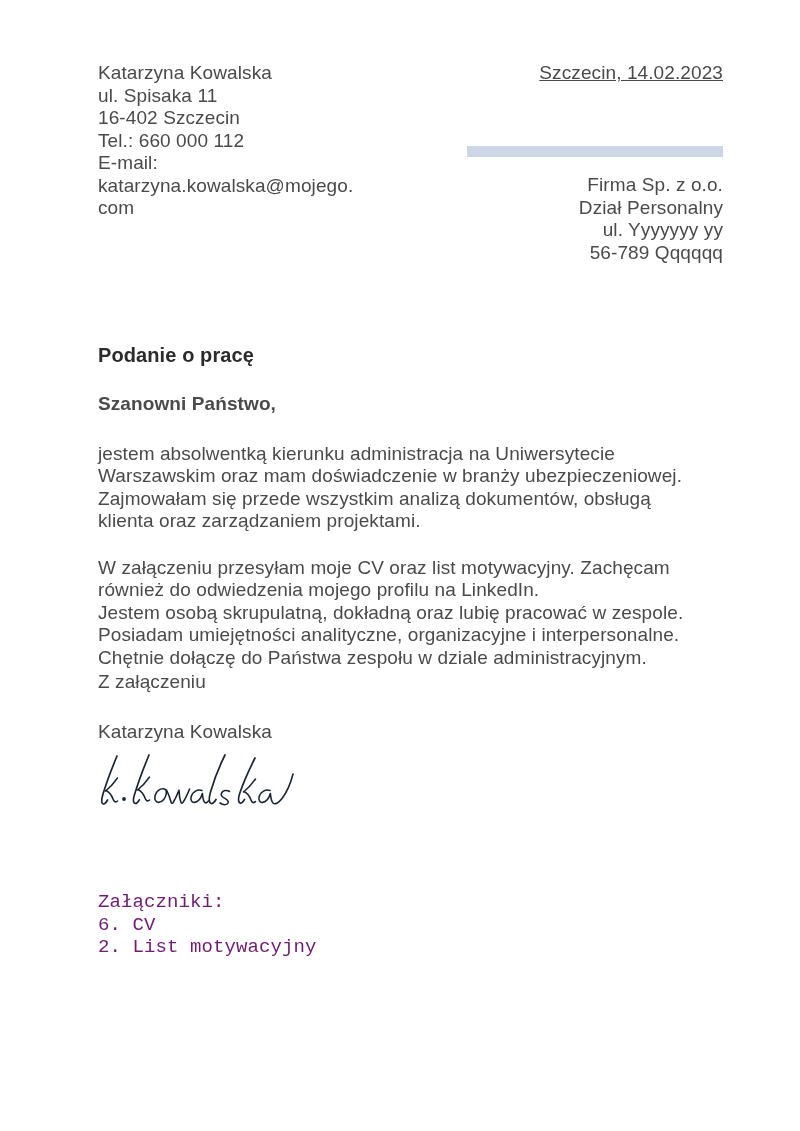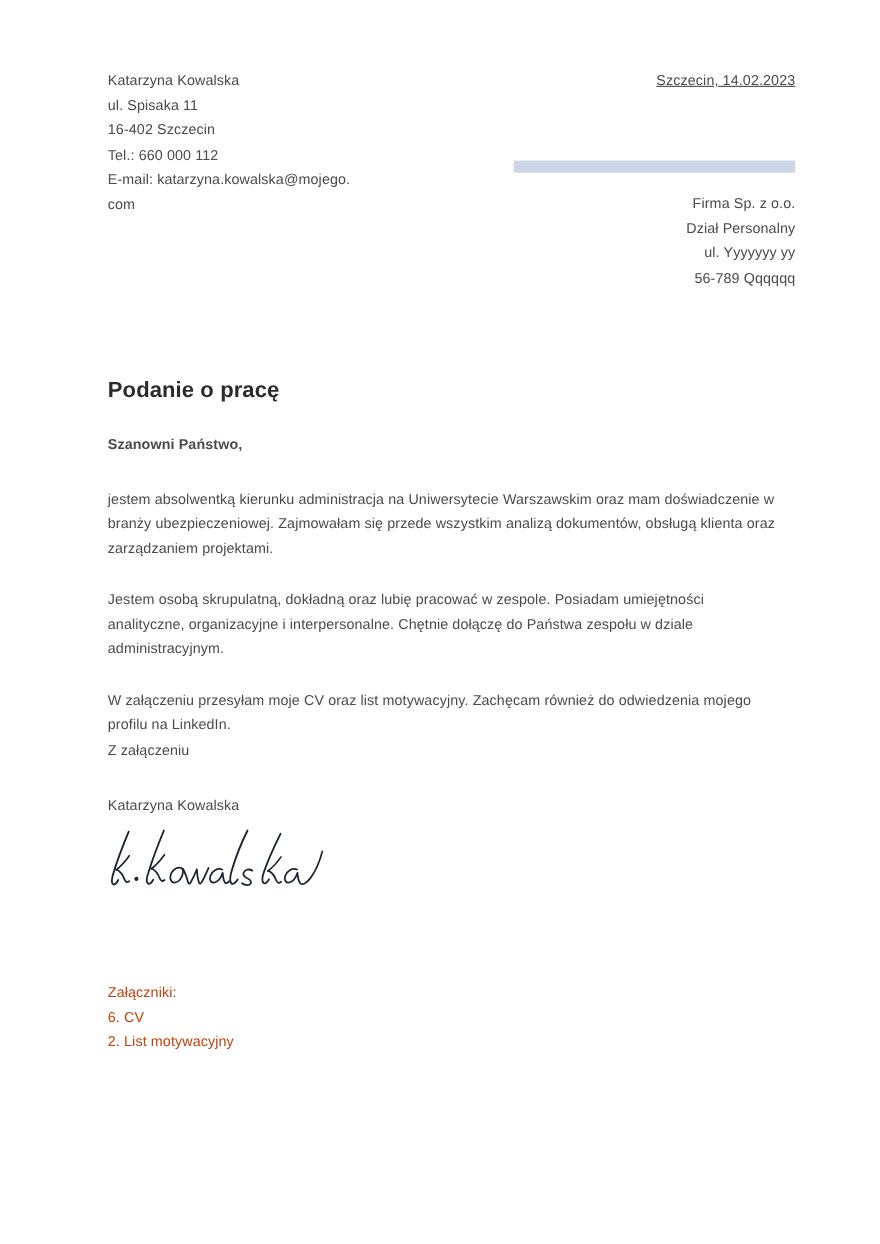--- a/index.html
+++ b/index.html
@@ -14,21 +14,21 @@
     position: relative;
     width: 800px;
     height: 1131px;
     background: #ffffff;
     overflow: hidden;
     box-sizing: border-box;
   }
 
   
   .doc-text {
-    font-size: 13px;
+    font-size: 19px;
     line-height: 22.5px;
     color: #4a4a4a;
     letter-spacing: 0.1px;
   }
 
   
   #header-row {
     position: absolute;
     left: 98px;
     top: 62px;
@@ -167,22 +167,22 @@
     <span class="line">Firma Sp. z o.o.</span>
     <span class="line">Dział Personalny</span>
     <span class="line">ul. Yyyyyyy yy</span>
     <span class="line">56-789 Qqqqqq</span>
   </div>
 
   <div id="letter-body">
     <h1 id="letter-title" style="color: rgb(43, 43, 43);">Podanie o pracę</h1>
     <p id="salutation" class="doc-text body-para" style="color: rgb(74, 74, 74); font-weight: bold;">Szanowni Państwo,</p>
     <p id="para-1" class="doc-text body-para" style="color: rgb(74, 74, 74);">jestem absolwentką kierunku administracja na Uniwersytecie Warszawskim oraz mam doświadczenie w branży ubezpieczeniowej. Zajmowałam się przede wszystkim analizą dokumentów, obsługą klienta oraz zarządzaniem projektami.</p>
+    <p id="para-3" class="doc-text body-para" style="color: rgb(74, 74, 74);">W załączeniu przesyłam moje CV oraz list motywacyjny. Zachęcam również do odwiedzenia mojego profilu na LinkedIn.</p>
     <p id="para-2" class="doc-text body-para" style="color: rgb(74, 74, 74);">Jestem osobą skrupulatną, dokładną oraz lubię pracować w zespole. Posiadam umiejętności analityczne, organizacyjne i interpersonalne. Chętnie dołączę do Państwa zespołu w dziale administracyjnym.</p>
-    <p id="para-3" class="doc-text body-para" style="color: rgb(74, 74, 74);">W załączeniu przesyłam moje CV oraz list motywacyjny. Zachęcam również do odwiedzenia mojego profilu na LinkedIn.</p>
   </div>
 
   <div id="closing-block">
     <p id="closing-phrase" class="doc-text" style="color: rgb(74, 74, 74);">Z załączeniu</p>
     <p id="closing-name" class="doc-text" style="color: rgb(74, 74, 74);">Katarzyna Kowalska</p>
   </div>
 
   <div id="signature" title="k.kowalska">
     <svg viewBox="0 0 215 66" xmlns="http://www.w3.org/2000/svg" fill="none" stroke="#1b2433" stroke-linecap="round" stroke-linejoin="round">
 
@@ -207,19 +207,19 @@
       <path d="M137.5 43.5 C134.6 41.6 130.8 42.4 129.5 45.2 C128.4 47.6 130.4 49.2 132.8 50.4 C135.2 51.6 136.9 53 136 55 C134.9 57.3 131 57.2 128 55" stroke-width="1.6" stroke="#1b2433"></path>
 
       <path d="M163 10 C157.5 21 152 33 148 44.5 C146.3 49.4 146 53 147.5 54.6 C149 56 151 54.2 152.5 51.4" stroke-width="1.7" stroke="#1b2433"></path>
       <path d="M163.5 31 C160 36 156 40.5 151.5 44" stroke-width="1.5" stroke="#1b2433"></path>
       <path d="M152 43.5 C155 45 157.5 48 159 52 C160 54.6 161.5 55.4 163.5 53.6" stroke-width="1.6" stroke="#1b2433"></path>
 
       <path d="M178 42.5 C173.6 40.8 168.6 43.8 167.2 48.4 C166.2 51.9 167.8 54.8 170.7 54.4 C174 53.9 177 50 178.4 45.5 C178.8 50.4 179.6 53.6 181 55 C183 57 186.5 55 190 50.5 C194.5 44.6 198.5 36 201 26" stroke-width="1.6" stroke="#1b2433"></path>
     </svg>
   </div>
 
-  <div id="attachments-block" class="doc-text" style="color: #c2410c;">
+  <div id="attachments-block" class="doc-text" style="color: #701a75; font-family: Liberation Mono, monospace;">
     <span class="line">Załączniki:</span>
     <span class="line">6. CV</span>
     <span class="line">2. List motywacyjny</span>
   </div>
 
 </div>
 
 </body></html>

